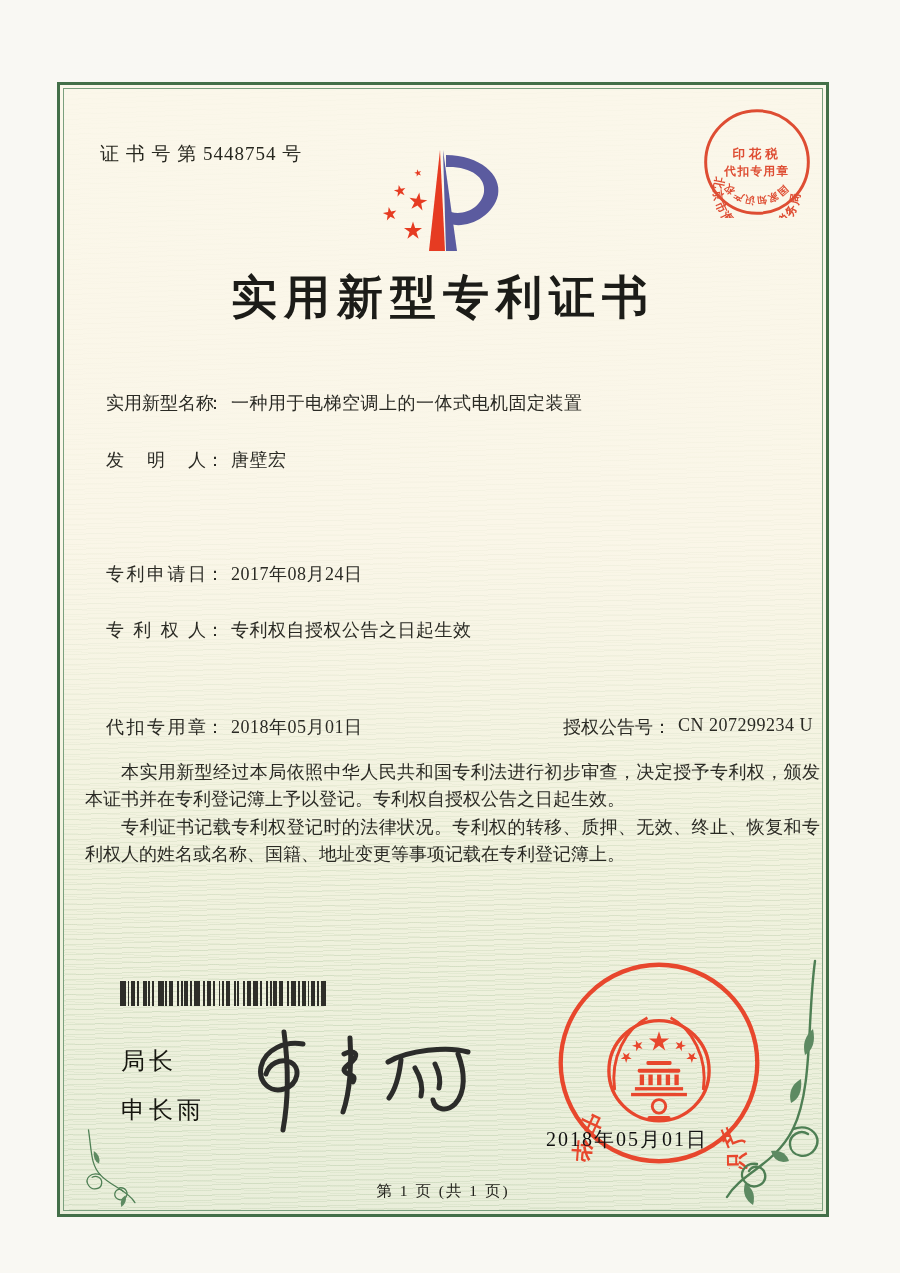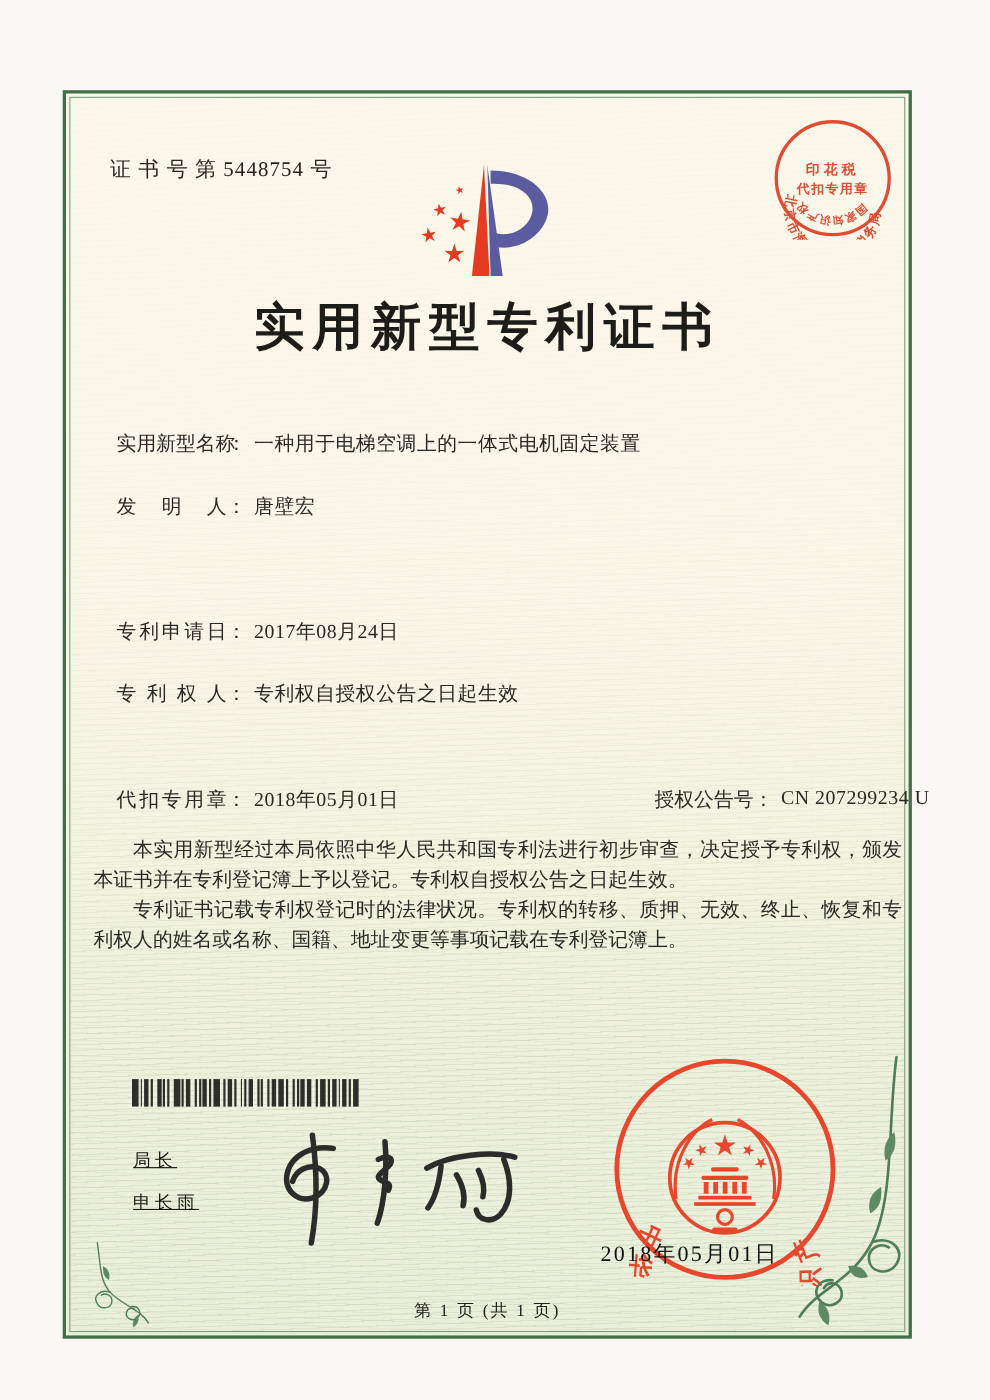--- a/index.html
+++ b/index.html
@@ -18,30 +18,30 @@
   .cert-number{position:absolute;left:40px;top:56px;font-size:19px;color:#27271f;letter-spacing:1px;}
   .logo{position:absolute;left:320px;top:60px;width:150px;height:122px;}
   .tax-stamp{position:absolute;left:641px;top:21px;width:112px;height:112px;opacity:.93;}
   .title{position:absolute;left:0;top:182px;width:100%;text-align:center;
          font-size:46px;font-weight:600;letter-spacing:7px;color:#1c1c18;}
   .row{position:absolute;left:46px;font-size:18px;color:#2a2a24;white-space:nowrap;}
   .f-label{display:inline-block;width:100px;text-align:justify;text-align-last:justify;vertical-align:top;}
   .f-colon{display:inline-block;margin-right:7px;vertical-align:top;}
   .f-value{display:inline-block;vertical-align:top;letter-spacing:.5px;}
   .f-value.wrap{white-space:normal;width:575px;line-height:29px;}
-  .grant-right{position:absolute;left:457px;top:0;margin-left:32px;}
+  .grant-right{position:absolute;left:457px;top:0;}
   .paragraphs{position:absolute;left:25px;top:674px;width:735px;font-size:18px;line-height:27.4px;
               color:#2a2a24;text-align:justify;}
   .paragraphs p{margin:0;text-indent:2em;}
   .barcode{position:absolute;left:60px;top:896px;height:25px;display:flex;align-items:stretch;}
   .barcode span{display:block;height:100%;}
   .bc-bar{background:#2e2e29;}
   .bc-gap{background:transparent;}
   .signatory{position:absolute;left:61px;top:960px;font-family:"Liberation Sans","DejaVu Sans",sans-serif;
-             font-size:16px;color:#16160f;letter-spacing:4px;text-decoration:underline;}
+             font-size:24px;color:#16160f;letter-spacing:4px;}
   .signatory .name{margin-top:17px;text-align:center;}
   .signature{position:absolute;left:185px;top:942px;width:240px;height:112px;}
   .main-seal{position:absolute;left:493px;top:872px;width:212px;height:212px;opacity:.92;}
   .seal-date{position:absolute;left:486px;top:1041px;font-size:20px;letter-spacing:2px;color:#111;}
   .footer{position:absolute;left:0;top:1096px;width:100%;text-align:center;font-size:15.5px;color:#23231d;letter-spacing:2px;}
   .flourish-br{position:absolute;right:5px;bottom:5px;width:120px;height:250px;}
   .flourish-bl{position:absolute;left:5px;bottom:5px;width:104px;height:132px;transform:scaleX(-1);}
 </style>
 </head>
 <body>

